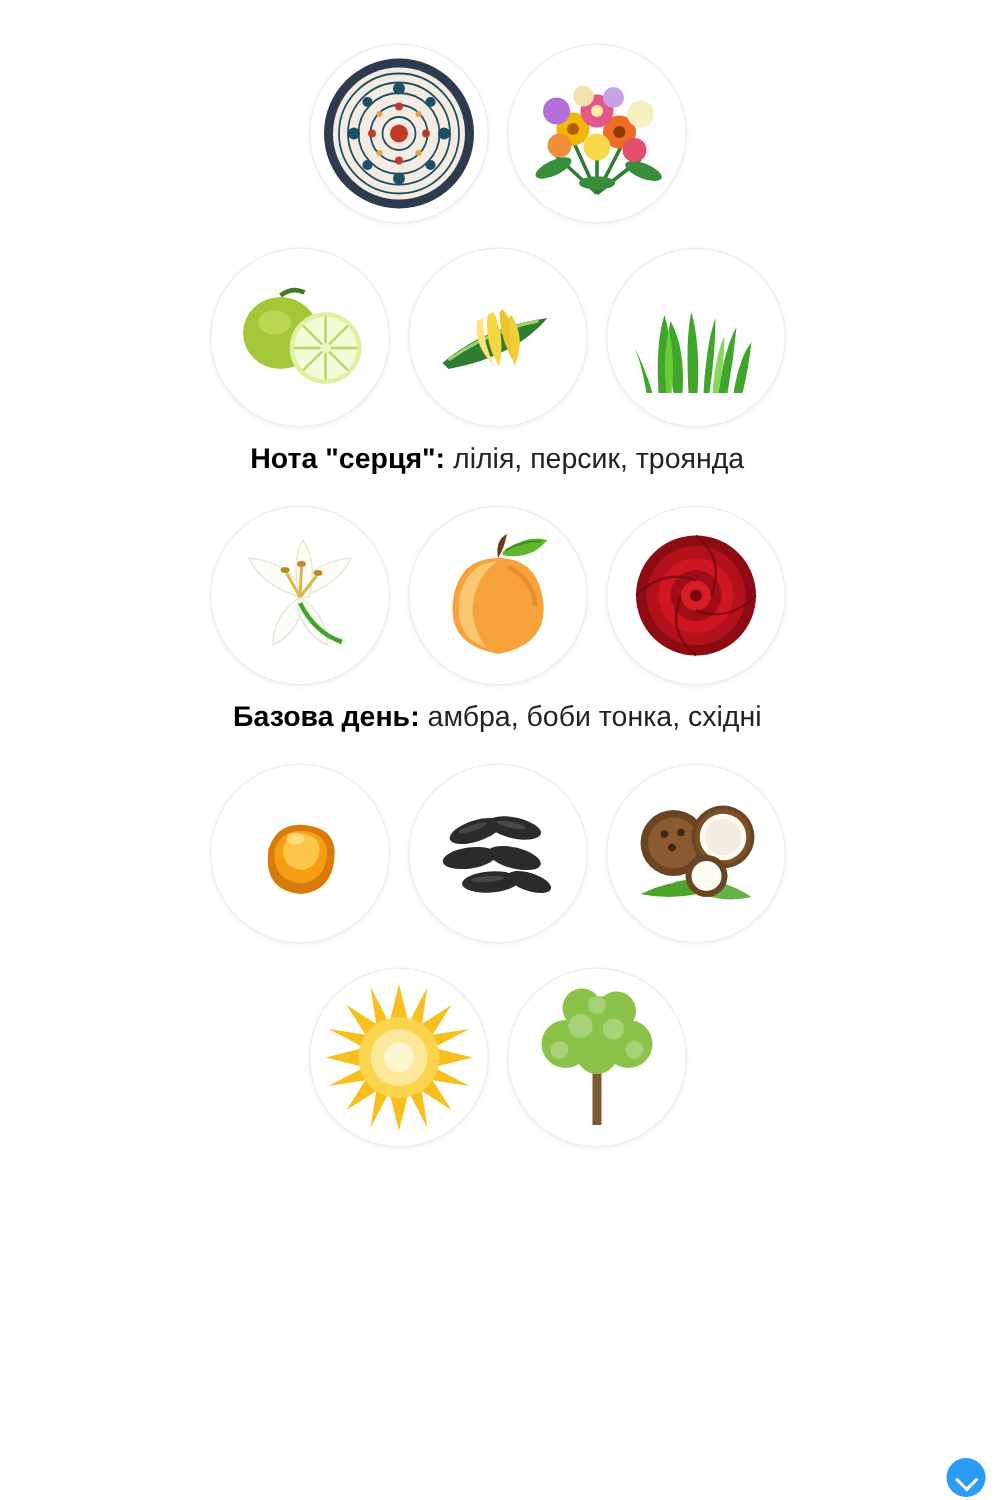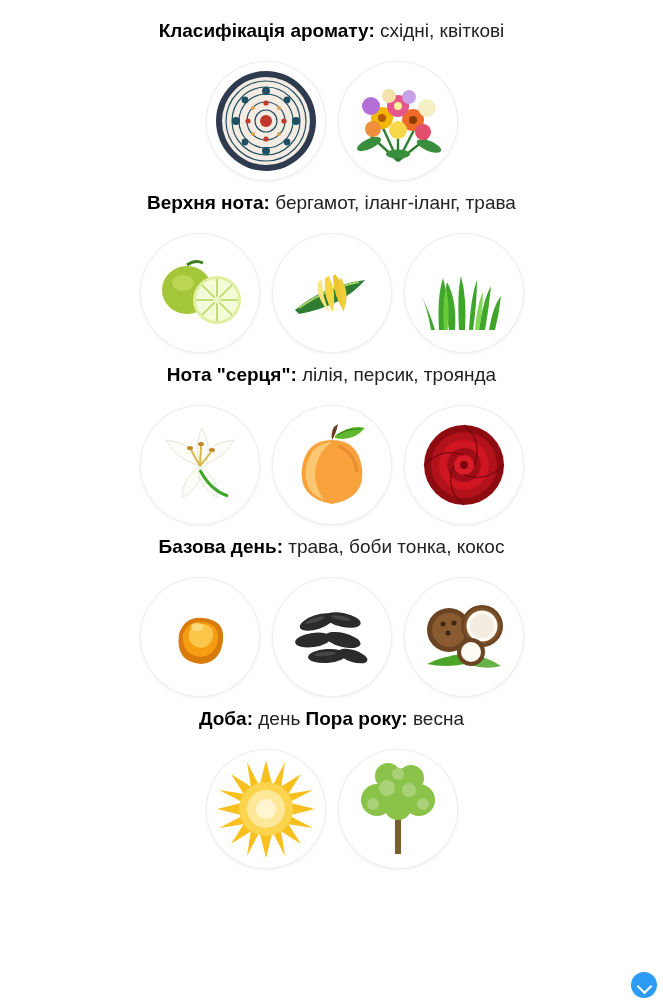--- a/index.html
+++ b/index.html
@@ -87,23 +87,20 @@
     border-bottom: 2px solid #fff;
     transform: rotate(45deg);
   }
 </style>
 </head>
 <body>
 
 <div class="page">
 
   <div class="section">
-    <div class="section-title">
-      <b>Класифікація аромату:</b><span> східні, квіткові</span>
-    </div>
     <div class="circle-row">
       <div class="circle">
         <svg width="110" height="110" viewBox="0 0 110 110">
           <circle cx="55" cy="55" r="50" fill="#2e3b4e"></circle>
           <circle cx="55" cy="55" r="44" fill="#f4ece2"></circle>
           <g stroke="#1f4f63" fill="none" stroke-width="1.2">
             <circle cx="55" cy="55" r="40"></circle>
             <circle cx="55" cy="55" r="34"></circle>
             <circle cx="55" cy="55" r="27"></circle>
             <circle cx="55" cy="55" r="19"></circle>
@@ -162,23 +159,20 @@
           <circle cx="30" cy="63" r="8" fill="#ef8f3c"></circle>
           <circle cx="80" cy="66" r="8" fill="#e24e6b"></circle>
           <circle cx="46" cy="30" r="7" fill="#f3e2a9"></circle>
           <circle cx="66" cy="31" r="7" fill="#c7a2e8"></circle>
         </svg>
       </div>
     </div>
   </div>
 
   <div class="section row-2">
-    <div class="section-title">
-      <b>Верхня нота:</b><span> бергамот, іланг-іланг, трава</span>
-    </div>
     <div class="circle-row">
       <div class="circle">
         <svg width="110" height="110" viewBox="0 0 110 110">
           <ellipse cx="42" cy="52" rx="25" ry="24" fill="#a4c639"></ellipse>
           <ellipse cx="38" cy="45" rx="11" ry="8" fill="#c3dd5c" opacity="0.7"></ellipse>
           <circle cx="72" cy="62" r="24" fill="#dff0a0"></circle>
           <circle cx="72" cy="62" r="21" fill="#f4fbd8"></circle>
           <g stroke="#b8d45a" stroke-width="1.6">
             <path d="M72 41 L72 83"></path>
               <path d="M51 62 L93 62"></path>
@@ -270,21 +264,21 @@
             <path d="M55 95 q-20 -16 -10 -40"></path>
             <path d="M15 55 q18 -18 40 -10"></path>
           </g>
         </svg>
       </div>
     </div>
   </div>
 
   <div class="section">
     <div class="section-title">
-      <b>Базова день:</b><span> трава, боби тонка, кокос</span>
+      <b>Базова день:</b><span> амбра, боби тонка, східні</span>
     </div>
     <div class="circle-row">
       <div class="circle">
         <svg width="110" height="110" viewBox="0 0 110 110">
           <path d="M34 52 q6 -18 24 -16 q22 2 20 22 q-2 22 -22 24 q-26 -2 -22 -30 z" fill="#d97b0a"></path>
           <path d="M38 52 q6 -14 20 -12 q16 2 15 17 q-2 16 -17 18 q-20 -2 -18 -23 z" fill="#f59e14"></path>
           <path d="M44 50 q5 -9 14 -8 q11 2 10 12 q-2 11 -12 12 q-14 -2 -12 -16 z" fill="#fbc64a"></path>
           <ellipse cx="52" cy="45" rx="6" ry="4" fill="#ffe08a" opacity="0.8"></ellipse>
         </svg>
       </div>
@@ -323,23 +317,20 @@
           <circle cx="73" cy="44" r="12" fill="#f3ece0"></circle>
           <circle cx="73" cy="44" r="17" fill="none" stroke="#7b5129" stroke-width="3"></circle>
           <circle cx="62" cy="70" r="14" fill="#6b4423"></circle>
           <circle cx="62" cy="70" r="10" fill="#fdfbf2"></circle>
         </svg>
       </div>
     </div>
   </div>
 
   <div class="section bottom-section">
-    <div class="section-title">
-      <b>Доба:</b><span> день </span><b>Пора року:</b><span> весна</span>
-    </div>
     <div class="circle-row bottom-row">
       <div class="circle">
         <svg width="110" height="110" viewBox="0 0 110 110">
           <g fill="#f7c01f">
             <path d="M55 6 L61 30 L49 30 Z"></path>
               <path d="M55 104 L61 80 L49 80 Z"></path>
             <path d="M6 55 L30 49 L30 61 Z"></path>
               <path d="M104 55 L80 49 L80 61 Z"></path>
             <path d="M20 20 L42 34 L34 42 Z"></path>
               <path d="M90 20 L76 42 L68 34 Z"></path>

